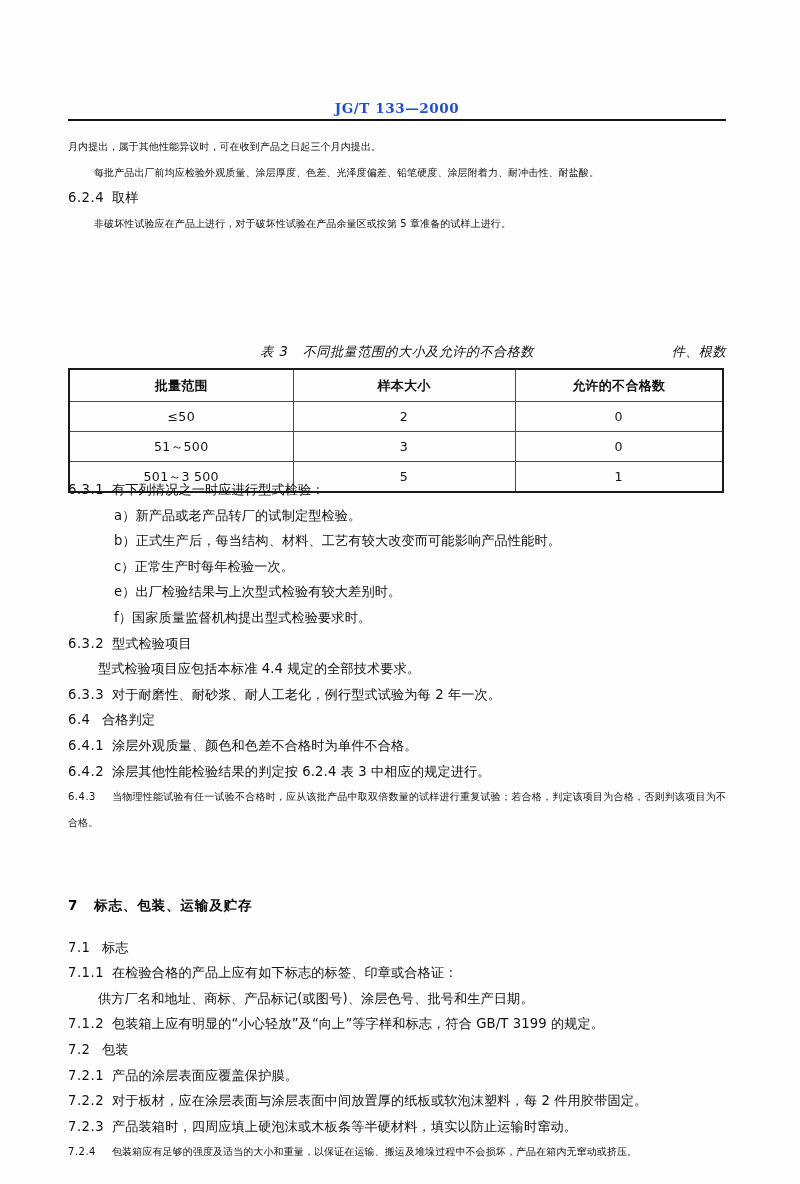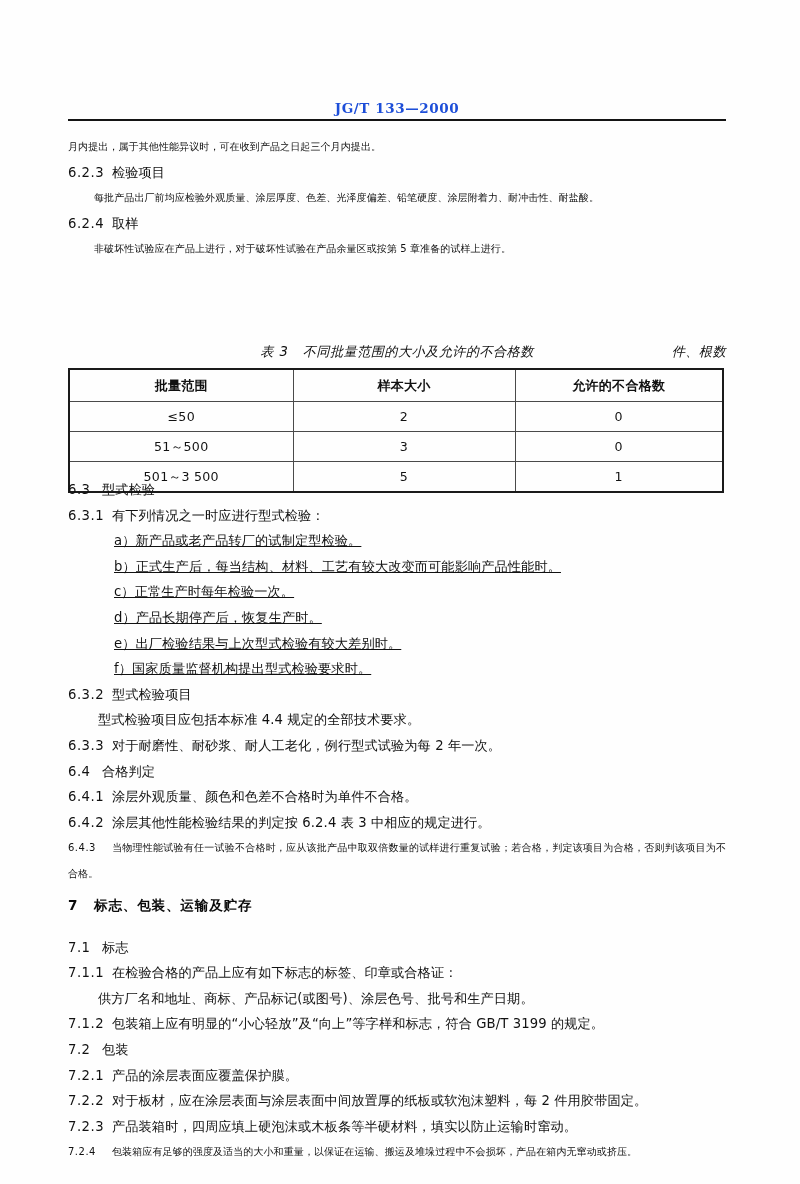--- a/index.html
+++ b/index.html
@@ -63,21 +63,21 @@
   }
   .para {
     font-size: 10px;
     line-height: 25.6px;
     color: #111111;
     text-align: justify;
     text-justify: inter-ideograph;
     letter-spacing: 0.1px;
   }
   .indent1 { text-indent: 26px; }
-  .pad-list { padding-left: 46px; text-decoration: underline; }
+  .pad-list { padding-left: 46px; }
   .pad-sub  { padding-left: 30px; }
 
   .clause-num {
     display: inline-block;
     min-width: 44px;
     letter-spacing: 0.5px;
   }
   .clause-num.narrow { min-width: 34px; }
 
   .sec-head {
@@ -171,23 +171,20 @@
 
   <div class="header">
     <div class="header-title">JG/T 133—2000</div>
     <div class="header-rule"></div>
   </div>
 
   <div class="content">
 
     <div class="para">月内提出，属于其他性能异议时，可在收到产品之日起三个月内提出。</div>
 
-    <div class="line">
-      <span class="clause-num">6.2.3</span><span>检验项目</span>
-    </div>
 
     <div class="para indent1">每批产品出厂前均应检验外观质量、涂层厚度、色差、光泽度偏差、铅笔硬度、涂层附着力、耐冲击性、耐盐酸。</div>
 
     <div class="line">
       <span class="clause-num">6.2.4</span><span>取样</span>
     </div>
 
     <div class="para indent1">非破坏性试验应在产品上进行，对于破坏性试验在产品余量区或按第 5 章准备的试样上进行。</div>
   </div>
 
@@ -227,32 +224,28 @@
           <td>501～3 500</td>
           <td>5</td>
           <td>1</td>
         </tr>
       </tbody>
     </table>
   </div>
 
   <div class="content-lower">
 
-    <div class="line">
-      <span class="clause-num narrow">6.3</span><span>型式检验</span>
-    </div>
 
     <div class="line">
       <span class="clause-num">6.3.1</span><span>有下列情况之一时应进行型式检验：</span>
     </div>
 
     <div class="line pad-list">a）新产品或老产品转厂的试制定型检验。</div>
     <div class="line pad-list">b）正式生产后，每当结构、材料、工艺有较大改变而可能影响产品性能时。</div>
     <div class="line pad-list">c）正常生产时每年检验一次。</div>
-    <div class="line pad-list">d）产品长期停产后，恢复生产时。</div>
     <div class="line pad-list">e）出厂检验结果与上次型式检验有较大差别时。</div>
     <div class="line pad-list">f）国家质量监督机构提出型式检验要求时。</div>
 
     <div class="line">
       <span class="clause-num">6.3.2</span><span>型式检验项目</span>
     </div>
     <div class="line pad-sub">型式检验项目应包括本标准 4.4 规定的全部技术要求。</div>
 
     <div class="line">
       <span class="clause-num">6.3.3</span><span>对于耐磨性、耐砂浆、耐人工老化，例行型式试验为每 2 年一次。</span>

